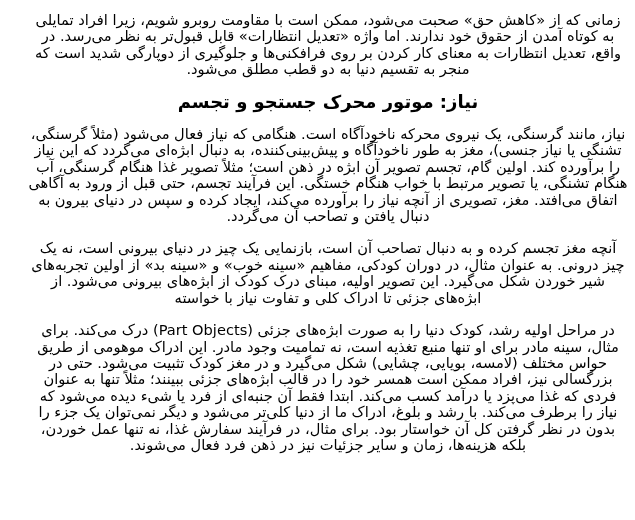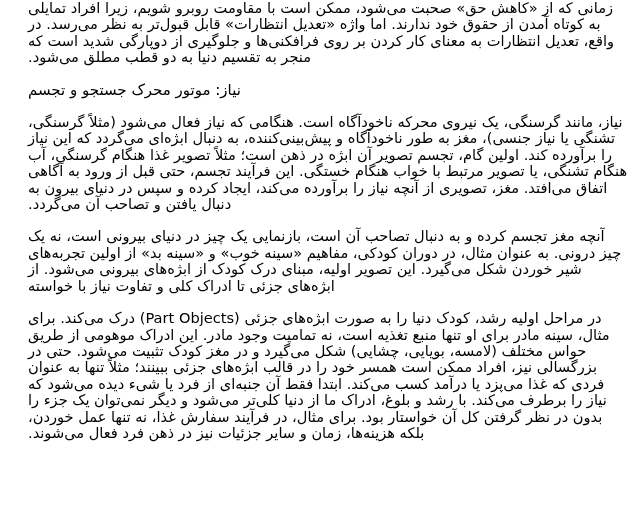--- a/index.html
+++ b/index.html
@@ -3,28 +3,28 @@
 <meta charset="utf-8">
 <style>
   html, body { margin: 0; padding: 0; background: #ffffff; }
   body {
     width: 635px; height: 520px; overflow: hidden;
     font-family: "DejaVu Sans", sans-serif;
     color: #000000;
   }
   .doc {
     direction: rtl;
-    text-align: left;
-    padding: 0 7px 0 28px;
+    text-align: center;
+    padding: 12px 7px 0 28px;
     font-size: 14.6px;
     line-height: 16.4px;
   }
   .doc p { margin: 0 0 16px 0; }
   .doc h2 {
-    font-size: 15px; font-weight: normal;
+    font-size: 18px; font-weight: bold;
     margin: 0 0 16px 0; line-height: 16.4px;
   }
 </style>
 </head>
 <body>
 
 <div class="doc">
   <p>زمانی که از «کاهش حق» صحبت می‌شود، ممکن است با مقاومت روبرو شویم، زیرا افراد تمایلی به کوتاه آمدن از حقوق خود ندارند. اما واژه «تعدیل انتظارات» قابل قبول‌تر به نظر می‌رسد. در واقع، تعدیل انتظارات به معنای کار کردن بر روی فرافکنی‌ها و جلوگیری از دوپارگی شدید است که منجر به تقسیم دنیا به دو قطب مطلق می‌شود.</p>
   <h2>نیاز: موتور محرک جستجو و تجسم</h2>
   <p>نیاز، مانند گرسنگی، یک نیروی محرکه ناخودآگاه است. هنگامی که نیاز فعال می‌شود (مثلاً گرسنگی، تشنگی یا نیاز جنسی)، مغز به طور ناخودآگاه و پیش‌بینی‌کننده، به دنبال ابژه‌ای می‌گردد که این نیاز را برآورده کند. اولین گام، تجسم تصویر آن ابژه در ذهن است؛ مثلاً تصویر غذا هنگام گرسنگی، آب هنگام تشنگی، یا تصویر مرتبط با خواب هنگام خستگی. این فرآیند تجسم، حتی قبل از ورود به آگاهی اتفاق می‌افتد. مغز، تصویری از آنچه نیاز را برآورده می‌کند، ایجاد کرده و سپس در دنیای بیرون به دنبال یافتن و تصاحب آن می‌گردد.</p>

